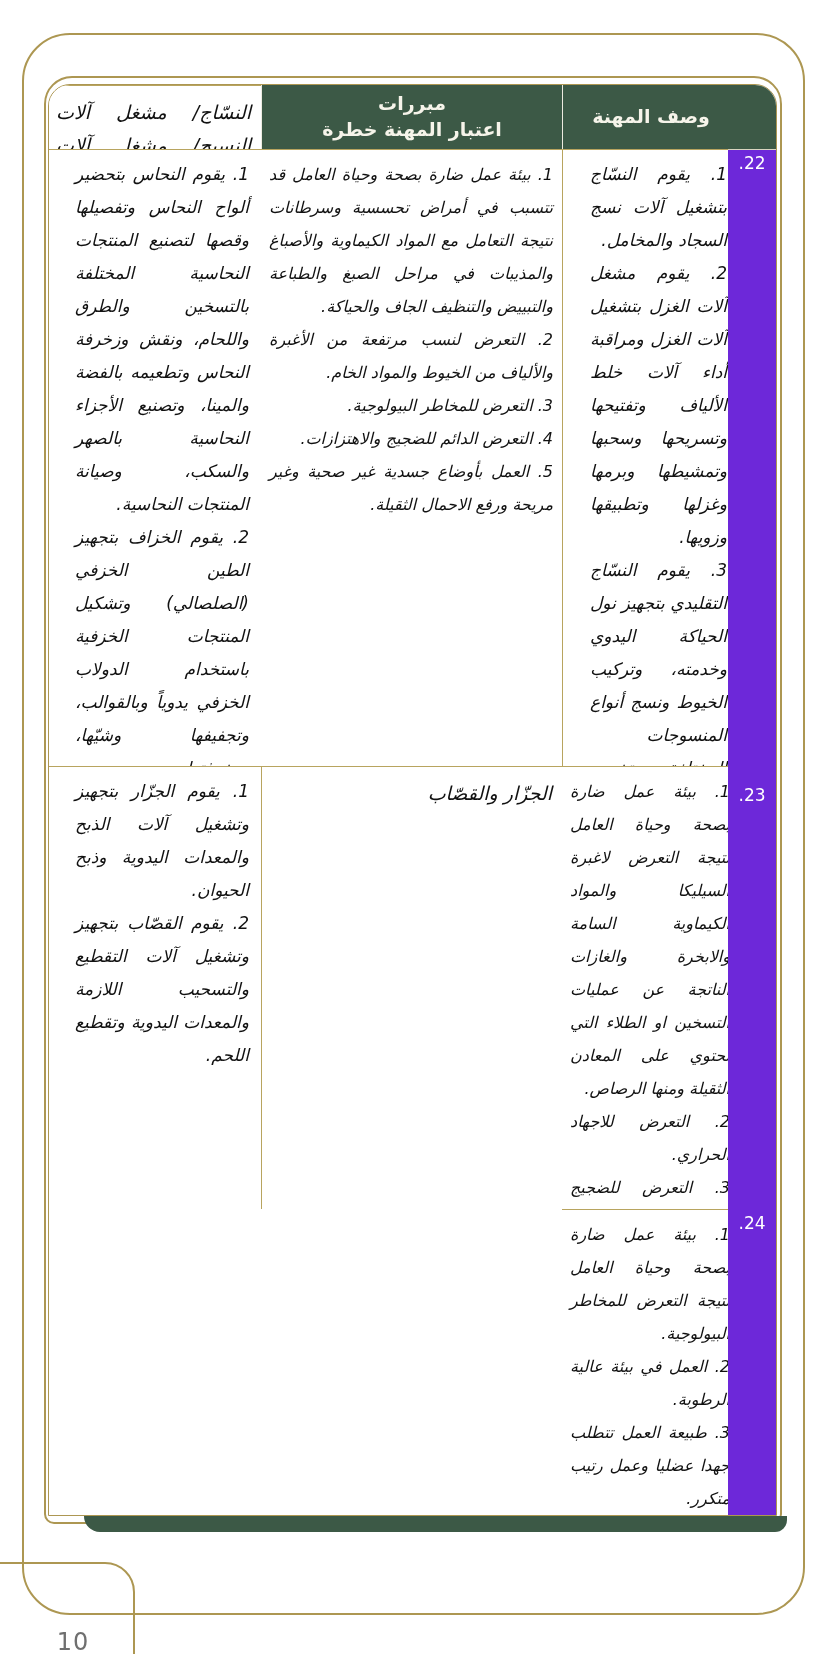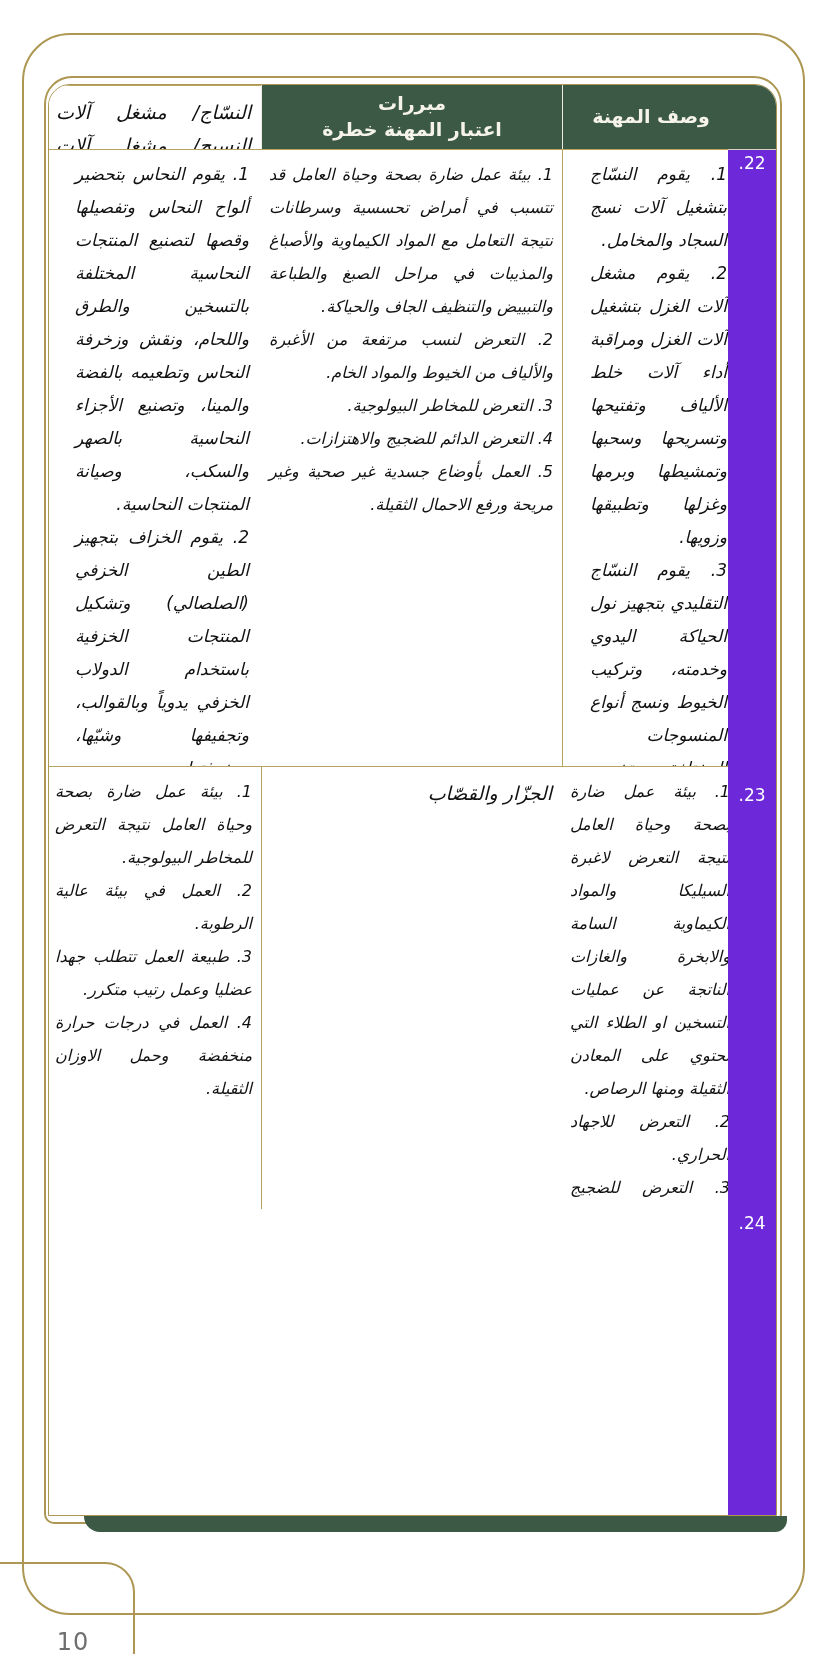--- a/index.html
+++ b/index.html
@@ -111,18 +111,20 @@
 4. التعرض الدائم للضجيج والاهتزازات.
 5. العمل بأوضاع جسدية غير صحية وغير مريحة ورفع الاحمال الثقيلة.</div>
 
   <div class="bcell desc-cell">1. يقوم النحاس بتحضير ألواح النحاس وتفصيلها وقصها لتصنيع المنتجات النحاسية المختلفة بالتسخين والطرق واللحام، ونقش وزخرفة النحاس وتطعيمه بالفضة والمينا، وتصنيع الأجزاء النحاسية بالصهر والسكب، وصيانة المنتجات النحاسية.
 2. يقوم الخزاف بتجهيز الطين الخزفي (الصلصالي) وتشكيل المنتجات الخزفية باستخدام الدولاب الخزفي يدوياً وبالقوالب، وتجفيفها وشيّها، وزخرفتها.</div>
   <div class="bcell just-cell no-left">1. بيئة عمل ضارة بصحة وحياة العامل نتيجة التعرض لاغبرة السيليكا والمواد الكيماوية السامة والابخرة والغازات الناتجة عن عمليات التسخين او الطلاء التي تحتوي على المعادن الثقيلة ومنها الرصاص.
 2. التعرض للاجهاد الحراري.
 3. التعرض للضجيج والاهتزازات.</div>
 
   <div class="bcell prof-cell">الجزّار والقصّاب</div>
+  <div class="bcell desc-cell">1. يقوم الجزّار بتجهيز وتشغيل آلات الذبح والمعدات اليدوية وذبح الحيوان.
+2. يقوم القصّاب بتجهيز وتشغيل آلات التقطيع والتسحيب اللازمة والمعدات اليدوية وتقطيع اللحم.</div>
   <div class="bcell just-cell no-left">1. بيئة عمل ضارة بصحة وحياة العامل نتيجة التعرض للمخاطر البيولوجية.
 2. العمل في بيئة عالية الرطوبة.
 3. طبيعة العمل تتطلب جهدا عضليا وعمل رتيب متكرر.
 4. العمل في درجات حرارة منخفضة وحمل الاوزان الثقيلة.</div>
 
 </div>
 
 </body></html>

